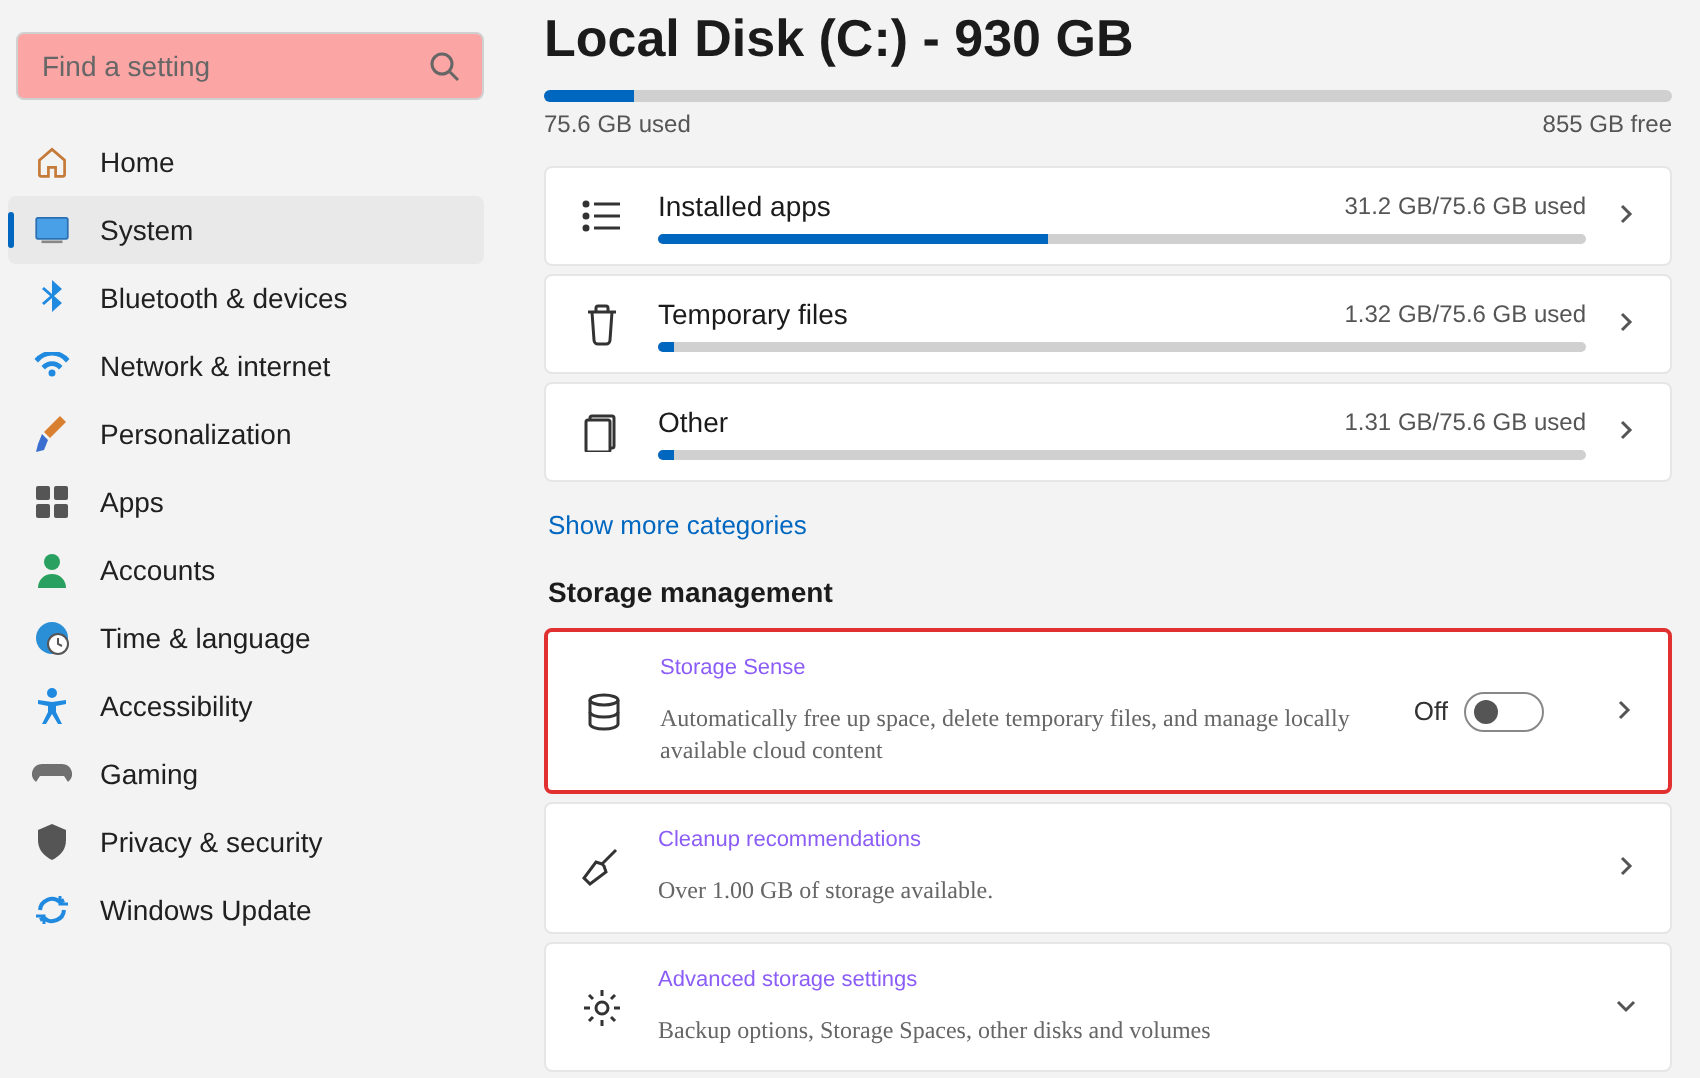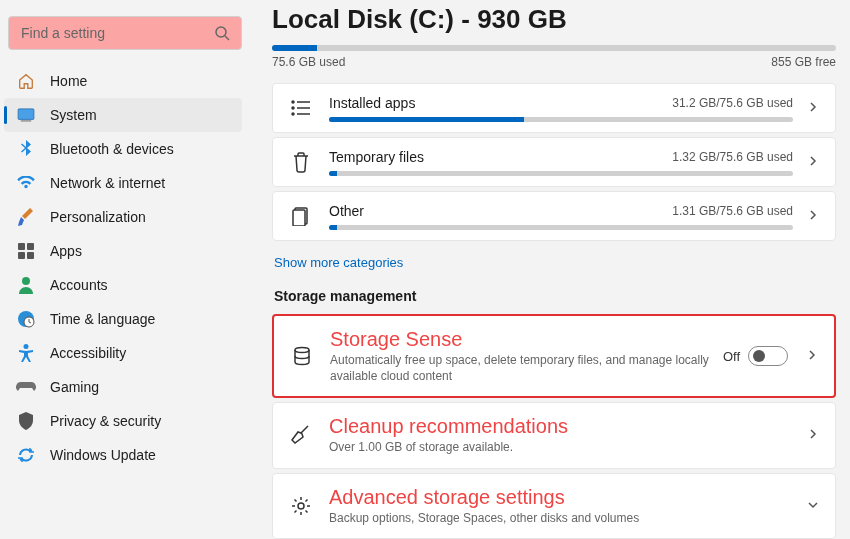--- a/index.html
+++ b/index.html
@@ -28,23 +28,23 @@
 .card-title { font-size: 14px; color: #1b1b1b; }
 .card-usage { font-size: 12px; color: #555; }
 .card-bar { height: 5px; background: #d0d0d0; border-radius: 3px; overflow: hidden; }
 .card-bar-fill { height: 100%; background: #0067c0; }
 .chev { color: #555; margin-left: 14px; width: 14px; height: 14px; }
 .link-more { color: #0067c0; font-size: 13px; cursor: pointer; margin: 10px 2px 18px; display: inline-block; }
 .section-heading { font-size: 14px; font-weight: 600; color: #1b1b1b; margin: 0 0 10px 2px; }
 .mgmt { background: #fff; border: 1px solid #e6e6e6; border-radius: 4px; margin-bottom: 4px; display: flex; align-items: center; padding: 12px 14px; cursor: pointer; }
 .mgmt.hl { border: 2px solid #e03030; }
 .mgmt-body { flex: 1; }
-.mgmt-title { font-size: 20px; color: #ef4444; }
-.mgmt-sub { font-size: 12px; color: #666; margin-top: 2px; max-width: 420px; line-height: 1.3; }
-.toggle-wrap { display: flex; align-items: center; gap: 8px; margin-right: 4px; }
+.mgmt-title { font-size: 11px; color: #8b5cf6; }
+.mgmt-sub { font-size: 12px; color: #666; margin-top: 12px; max-width: 420px; line-height: 1.3; font-family: Liberation Serif, serif; }
+.toggle-wrap { display: flex; align-items: center; gap: 8px; margin-right: 20px; }
 .toggle-label { font-size: 13px; color: #333; }
 .toggle { width: 40px; height: 20px; border: 1px solid #888; border-radius: 10px; position: relative; background: #fff; }
 .toggle-knob { width: 12px; height: 12px; background: #555; border-radius: 50%; position: absolute; top: 3px; left: 4px; }
 svg { display: block; }
 </style>
 </head>
 <body>
 
 <div class="sidebar">
   <div class="search-wrap">

